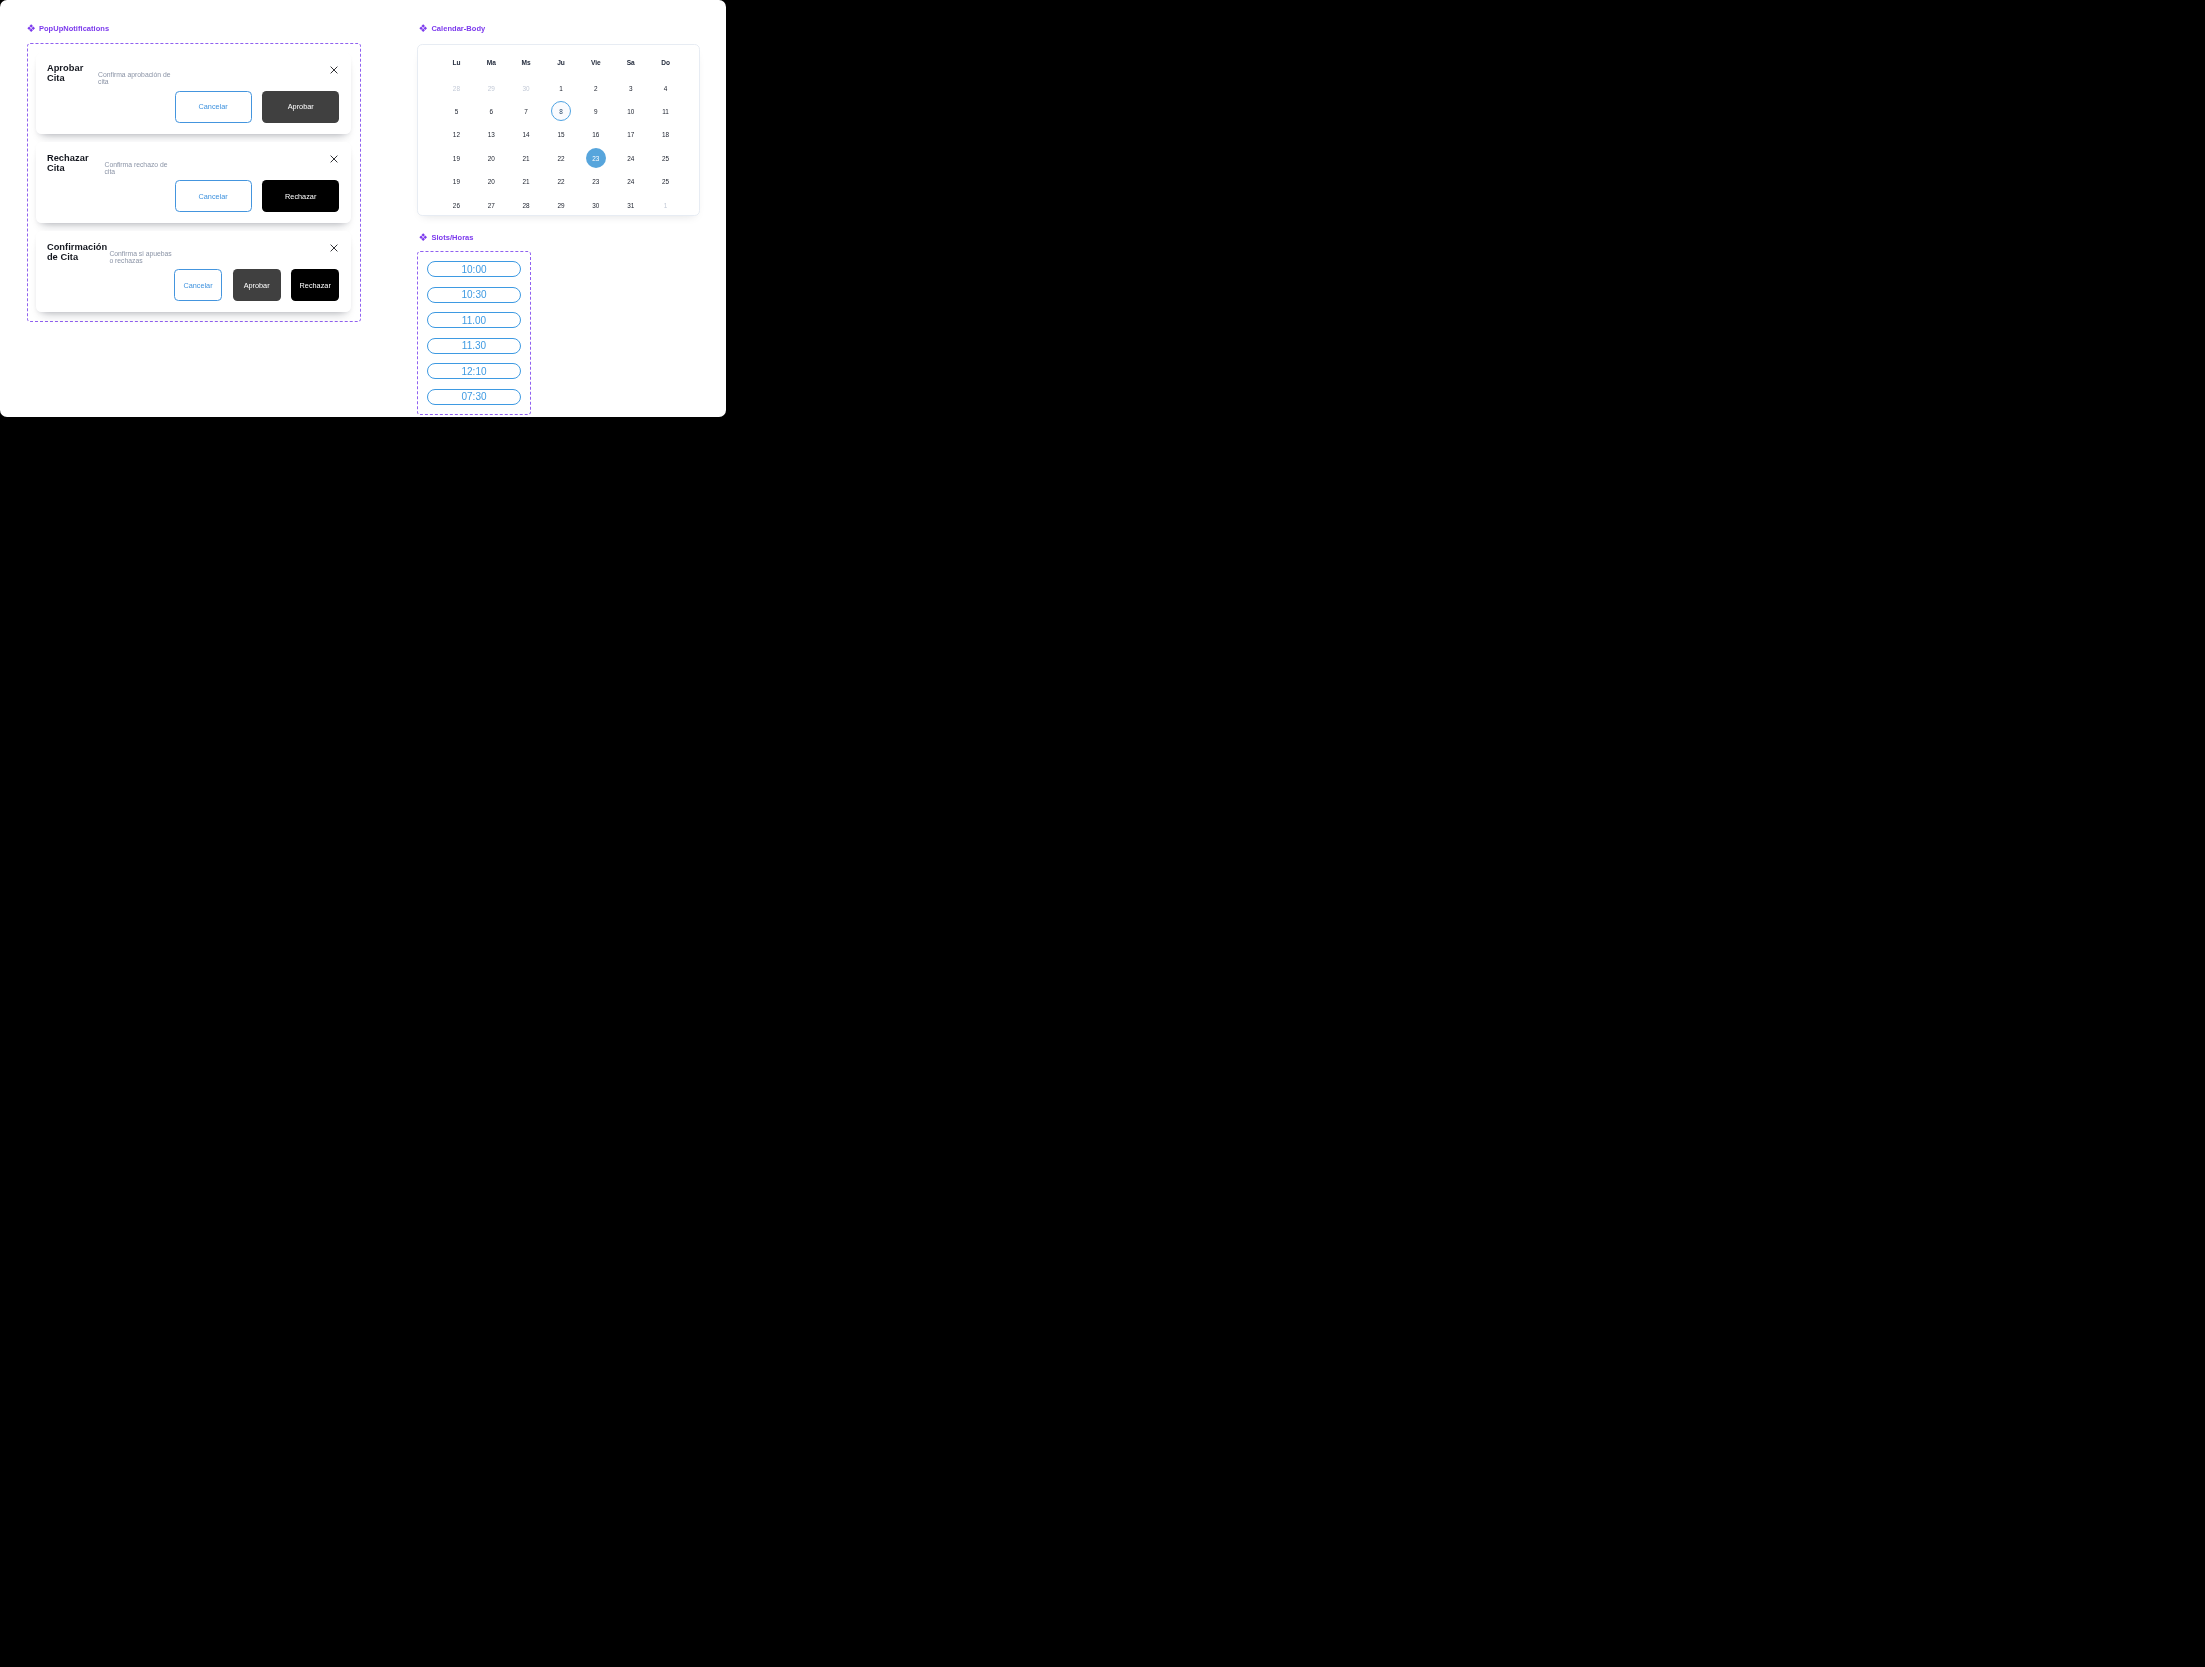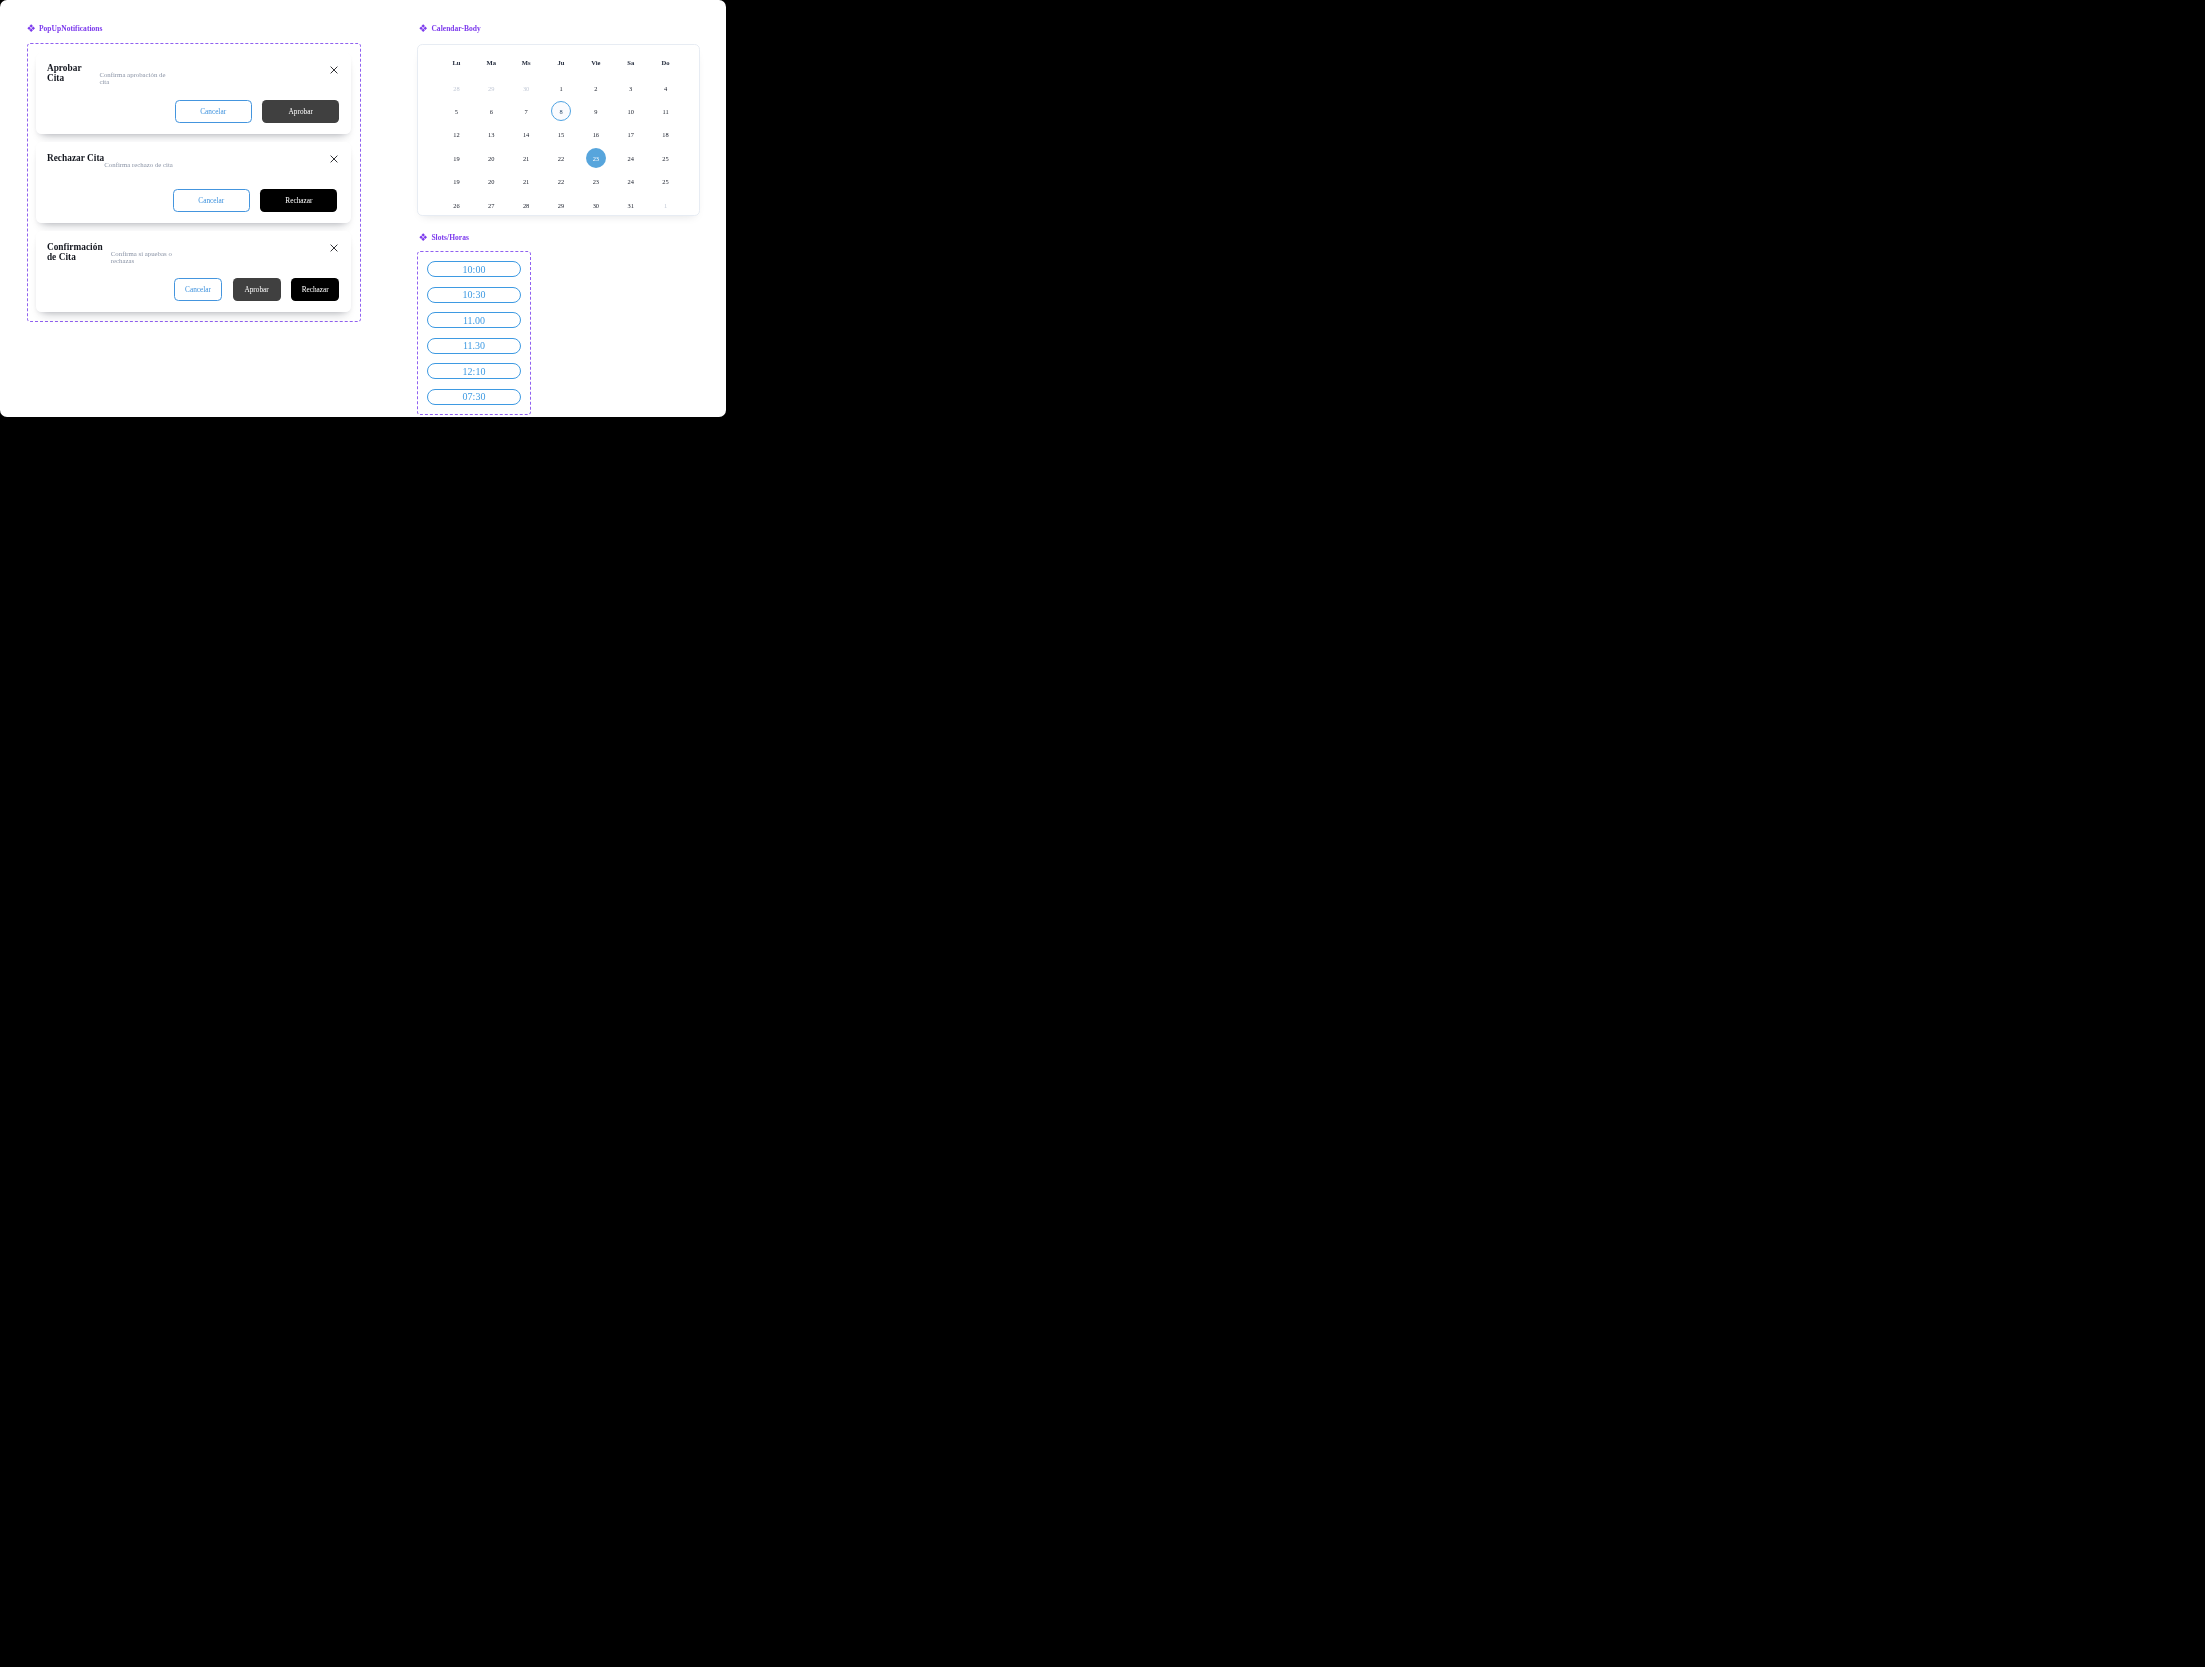--- a/index.html
+++ b/index.html
@@ -2,21 +2,21 @@
 <html style="font-size:7px"><head>
 <meta charset="utf-8">
 <style>
   html,body{margin:0;padding:0;background:#000;}
   body{
     width:726px;height:417px;position:relative;
     font-family:"Liberation Sans","DejaVu Sans",sans-serif;
     -webkit-font-smoothing:antialiased;
   }
   .page{
-    position:absolute;inset:0;background:#ffffff;border-radius:7px;overflow:hidden;font-family:Liberation Serif, serif;
+    position:absolute;inset:0;background:#ffffff;border-radius:7px;overflow:hidden;
   }
   
   .section-header{
     position:absolute;display:flex;align-items:center;gap:4px;
     color:#7C3AED;font-size:7.5px;font-weight:600;letter-spacing:0.04px;
   }
   .section-header svg{display:block;}
   .hdr-popups{left:26.5px;top:24px;}
   .hdr-calendar{left:419px;top:24px;}
   .hdr-slots{left:419px;top:233px;}
@@ -37,21 +37,21 @@
   
   .modal-card{
     position:relative;background:#fff;border-radius:5.3px;height:82px;box-sizing:border-box;
     padding:10.6px 11.5px 11px 10.6px;display:flex;flex-direction:row;
     box-shadow:0 7px 9.7px -6.2px rgba(16,24,40,.30),0 1.8px 5.3px -2.6px rgba(16,24,40,.10);
   }
   .modal-title{margin:0;font-size:9.3px;font-weight:700;color:#14171F;letter-spacing:0.04px;}
   .modal-subtitle{margin:8px 0 0 0;font-size:6.8px;color:#8B94A6;font-weight:500;}
   .btn-row{margin-top:auto;display:flex;justify-content:flex-end;gap:10.6px;}
   .btn{
-    height:23px;min-width:77px;padding:0 9.7px;border-radius:4.4px;font-size:7.3px;
+    height:32px;min-width:77px;padding:0 9.7px;border-radius:4.4px;font-size:7.3px;
     font-family:inherit;cursor:pointer;box-sizing:border-box;
   }
   .modal-card.compact .btn{min-width:48px;padding:0 7px;}
   .btn.outline{background:#fff;border:0.9px solid #4495DE;color:#3E92DE;font-weight:500;}
   .btn.primary{background:#404040;border:none;color:#fff;font-weight:500;}
   .btn.danger{background:#000000;border:none;color:#fff;font-weight:500;}
   .close-btn{
     position:absolute;top:11.5px;right:11.5px;width:10.6px;height:10.6px;border:none;background:transparent;
     padding:0;cursor:pointer;display:flex;align-items:center;justify-content:center;
   }

